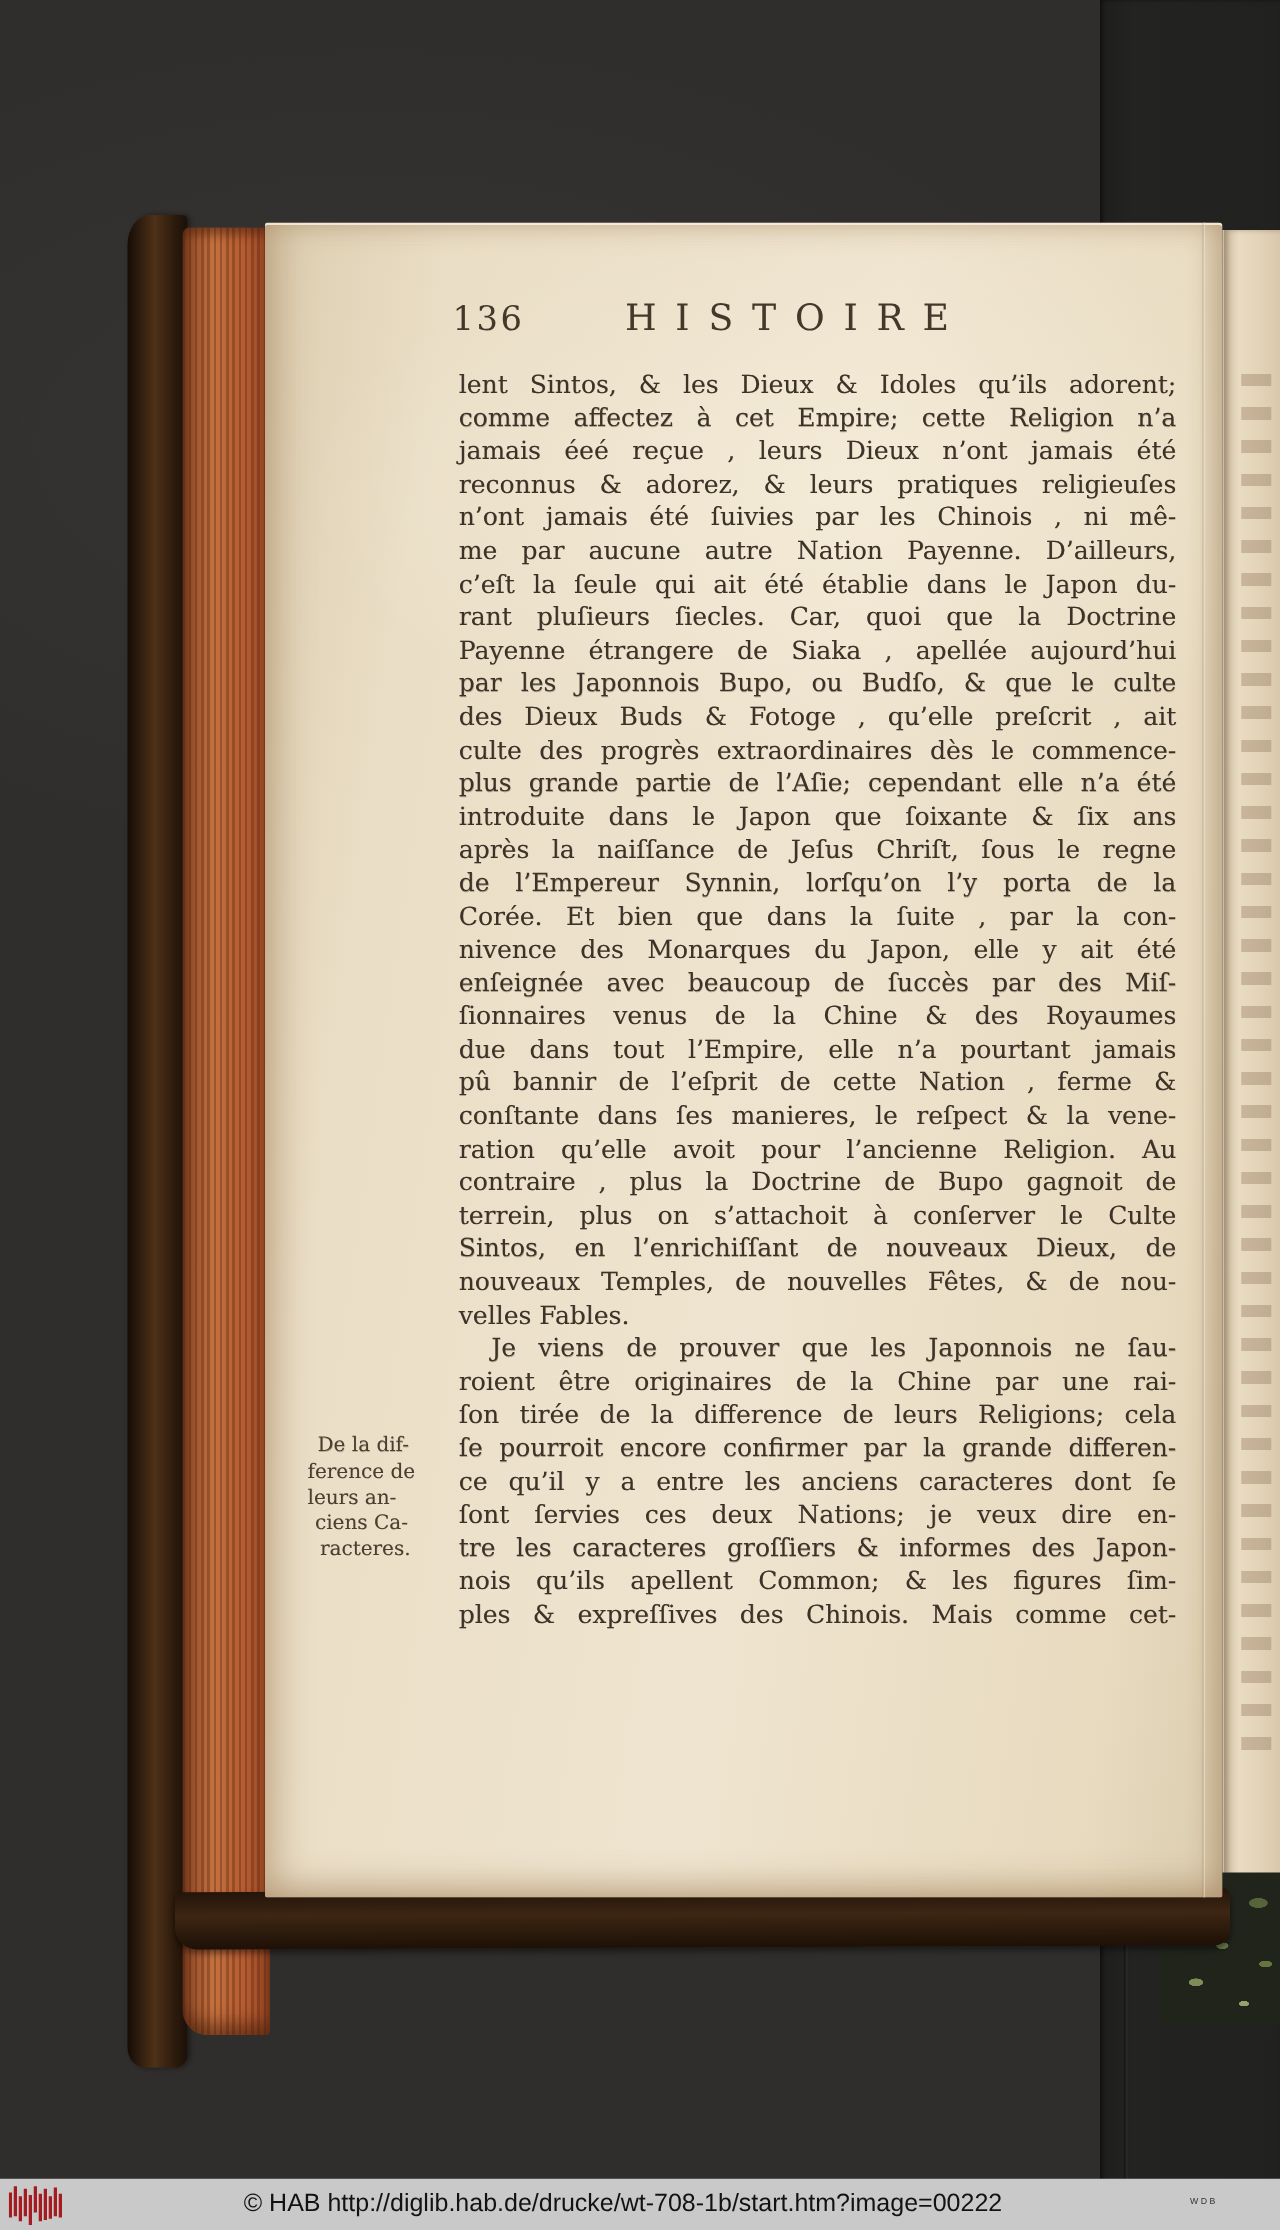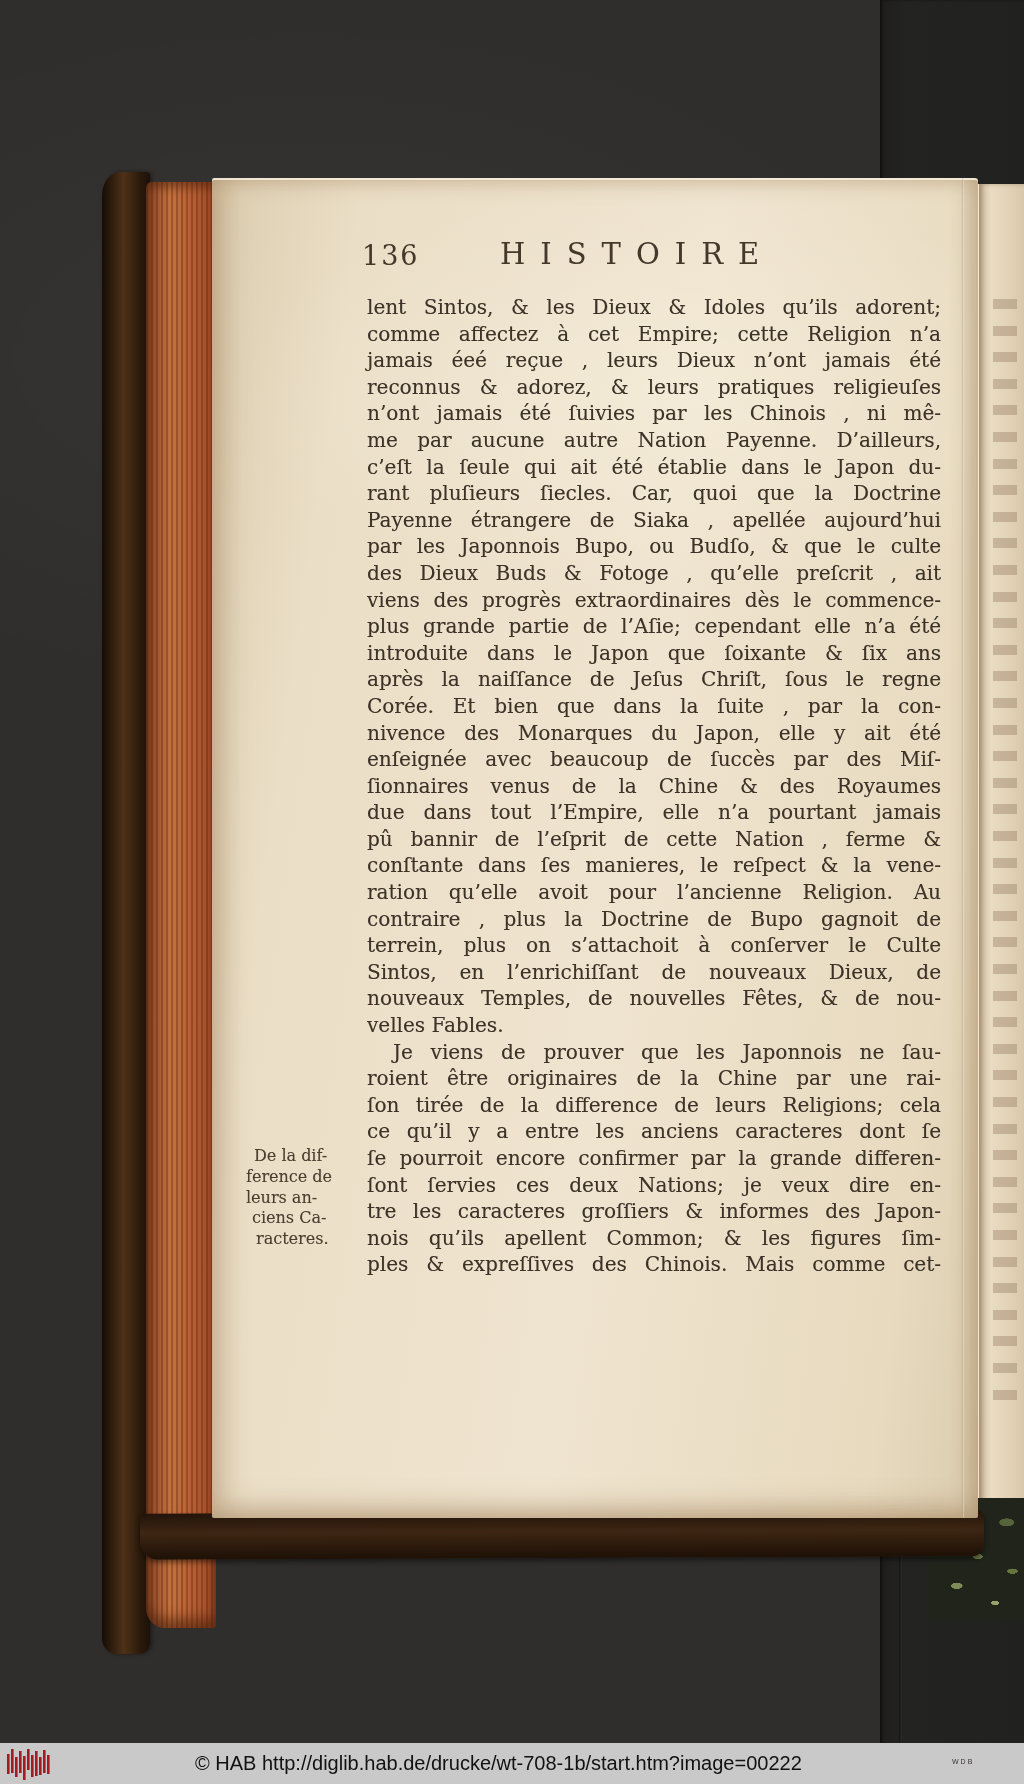--- a/index.html
+++ b/index.html
@@ -126,42 +126,43 @@
         <div class="line">comme affectez à cet Empire; cette Religion n’a</div>
         <div class="line">jamais éeé reçue , leurs Dieux n’ont jamais été</div>
         <div class="line">reconnus &amp; adorez, &amp; leurs pratiques religieuſes</div>
         <div class="line">n’ont jamais été ſuivies par les Chinois , ni mê-</div>
         <div class="line">me par aucune autre Nation Payenne.  D’ailleurs,</div>
         <div class="line">c’eſt la ſeule qui ait été établie dans le Japon du-</div>
         <div class="line">rant pluſieurs ſiecles.  Car, quoi que la Doctrine</div>
         <div class="line">Payenne étrangere de Siaka , apellée aujourd’hui</div>
         <div class="line">par les Japonnois Bupo, ou Budſo, &amp; que le culte</div>
         <div class="line">des Dieux Buds &amp; Fotoge , qu’elle preſcrit , ait</div>
-        <div class="line">viens des progrès extraordinaires dès le commence-</div>
+        <div class="line">culte des progrès extraordinaires dès le commence-</div>
         <div class="line">plus grande partie de l’Aſie; cependant elle n’a été</div>
         <div class="line">introduite dans le Japon que ſoixante &amp; ſix ans</div>
         <div class="line">après la naiſſance de Jeſus Chriſt, ſous le regne</div>
+        <div class="line">de l’Empereur Synnin, lorſqu’on l’y porta de la</div>
         <div class="line">Corée.   Et bien que dans la ſuite , par la con-</div>
         <div class="line">nivence des Monarques du Japon, elle y ait été</div>
         <div class="line">enſeignée avec beaucoup de ſuccès par des Miſ-</div>
         <div class="line">ſionnaires venus de la Chine &amp; des Royaumes</div>
         <div class="line">due dans tout l’Empire, elle n’a pourtant jamais</div>
         <div class="line">pû bannir de l’eſprit de cette Nation , ferme &amp;</div>
         <div class="line">conſtante dans ſes manieres, le reſpect &amp; la vene-</div>
         <div class="line">ration qu’elle avoit pour l’ancienne Religion.   Au</div>
         <div class="line">contraire , plus la Doctrine de Bupo gagnoit de</div>
         <div class="line">terrein, plus on s’attachoit à conſerver le Culte</div>
         <div class="line">Sintos, en l’enrichiſſant de nouveaux Dieux, de</div>
         <div class="line">nouveaux Temples, de nouvelles Fêtes, &amp; de nou-</div>
         <div class="line lastline">velles Fables.</div>
         <div class="line indent">Je viens de prouver que les Japonnois ne ſau-</div>
         <div class="line">roient être originaires de la Chine par une rai-</div>
         <div class="line">ſon tirée de la difference de leurs Religions; cela</div>
+        <div class="line">ſe pourroit encore confirmer par la grande differen-</div>
         <div class="line">ce qu’il y a entre les anciens caracteres dont ſe</div>
-        <div class="line">ſe pourroit encore confirmer par la grande differen-</div>
         <div class="line">ſont ſervies ces deux Nations; je veux dire en-</div>
         <div class="line">tre les caracteres groſſiers &amp; informes des Japon-</div>
         <div class="line">nois qu’ils apellent Common; &amp; les figures ſim-</div>
         <div class="line">ples &amp; expreſſives des Chinois.  Mais comme cet-</div>
       </div>
   </div>
 
   <div class="abs footer-bar">
     <svg class="abs hab-logo" viewBox="0 0 44 33" xmlns="http://www.w3.org/2000/svg">
       <g fill="#a51c20">

